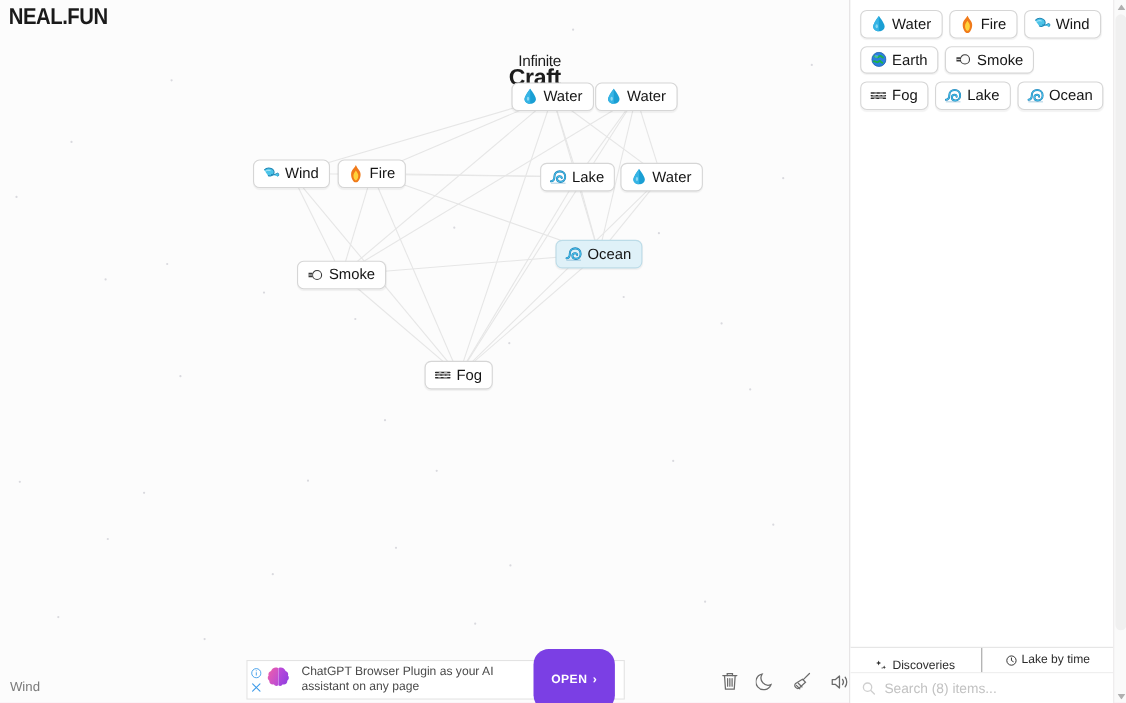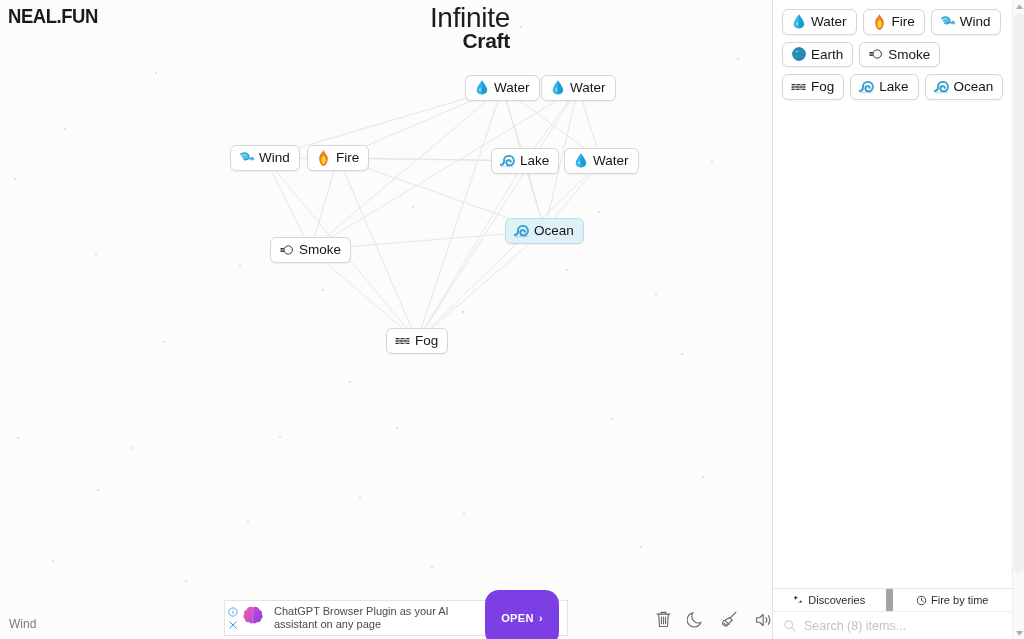--- a/index.html
+++ b/index.html
@@ -62,24 +62,25 @@
   
   #title {
     position: absolute;
     right: 262px; top: 4px;
     text-align: right;
     line-height: 1.0;
     user-select: none;
   }
   #title .t1 {
     display:block;
-    font-size: 28px;
+    font-size: 14px;
     font-weight: 300;
     color: #1c1c1c;
     letter-spacing: -0.3px;
+    margin-top: 44px;
   }
   #title .t2 {
     display:block;
     font-size: 21px;
     font-weight: 700;
     color: #1c1c1c;
     letter-spacing: -0.3px;
     margin-top: -2px;
   }
 
@@ -149,21 +150,21 @@
     flex: 1 1 50%;
     display: flex;
     align-items: center;
     justify-content: center;
     gap: 4px;
     font-size: 11px;
     color: #2c2c2c;
     cursor: pointer;
     user-select: none;
   }
-  .tab:first-child { border-right: 7px solid #a3a3a3; }
+  .tab:first-child { border-right: 1px solid #a3a3a3; align-items: flex-end; }
   .tab svg { display:block; }
   #searchrow {
     display: flex;
     align-items: center;
     gap: 6px;
     height: 28px;
     padding: 0 8px 0 10px;
     border-top: 1px solid #eeeeee;
   }
   #searchrow .sicon { flex: 0 0 auto; display:flex; }
@@ -538,21 +539,21 @@
             </span>
             <span>Discoveries</span>
           </div>
           <div class="tab">
             <span style="display: flex;">
               <svg width="11" height="11" viewBox="0 0 24 24" fill="none" stroke="#2c2c2c" stroke-width="1.9">
                 <circle cx="12" cy="12" r="9.2"></circle>
                 <path d="M12 6.8V12l3.6 2.2" stroke-linecap="round"></path>
               </svg>
             </span>
-            <span>Fire by time</span>
+            <span>Lake by time</span>
           </div>
         </div>
       <div id="searchrow">
         <span class="sicon">
           <svg width="13" height="13" viewBox="0 0 24 24" fill="none" stroke="#cfcfcf" stroke-width="2.2" stroke-linecap="round">
             <circle cx="10.5" cy="10.5" r="7"></circle>
               <line x1="16" y1="16" x2="22" y2="22"></line>
           </svg>
         </span>
         <input id="searchinput" type="text" placeholder="Search (8) items..." style="">

